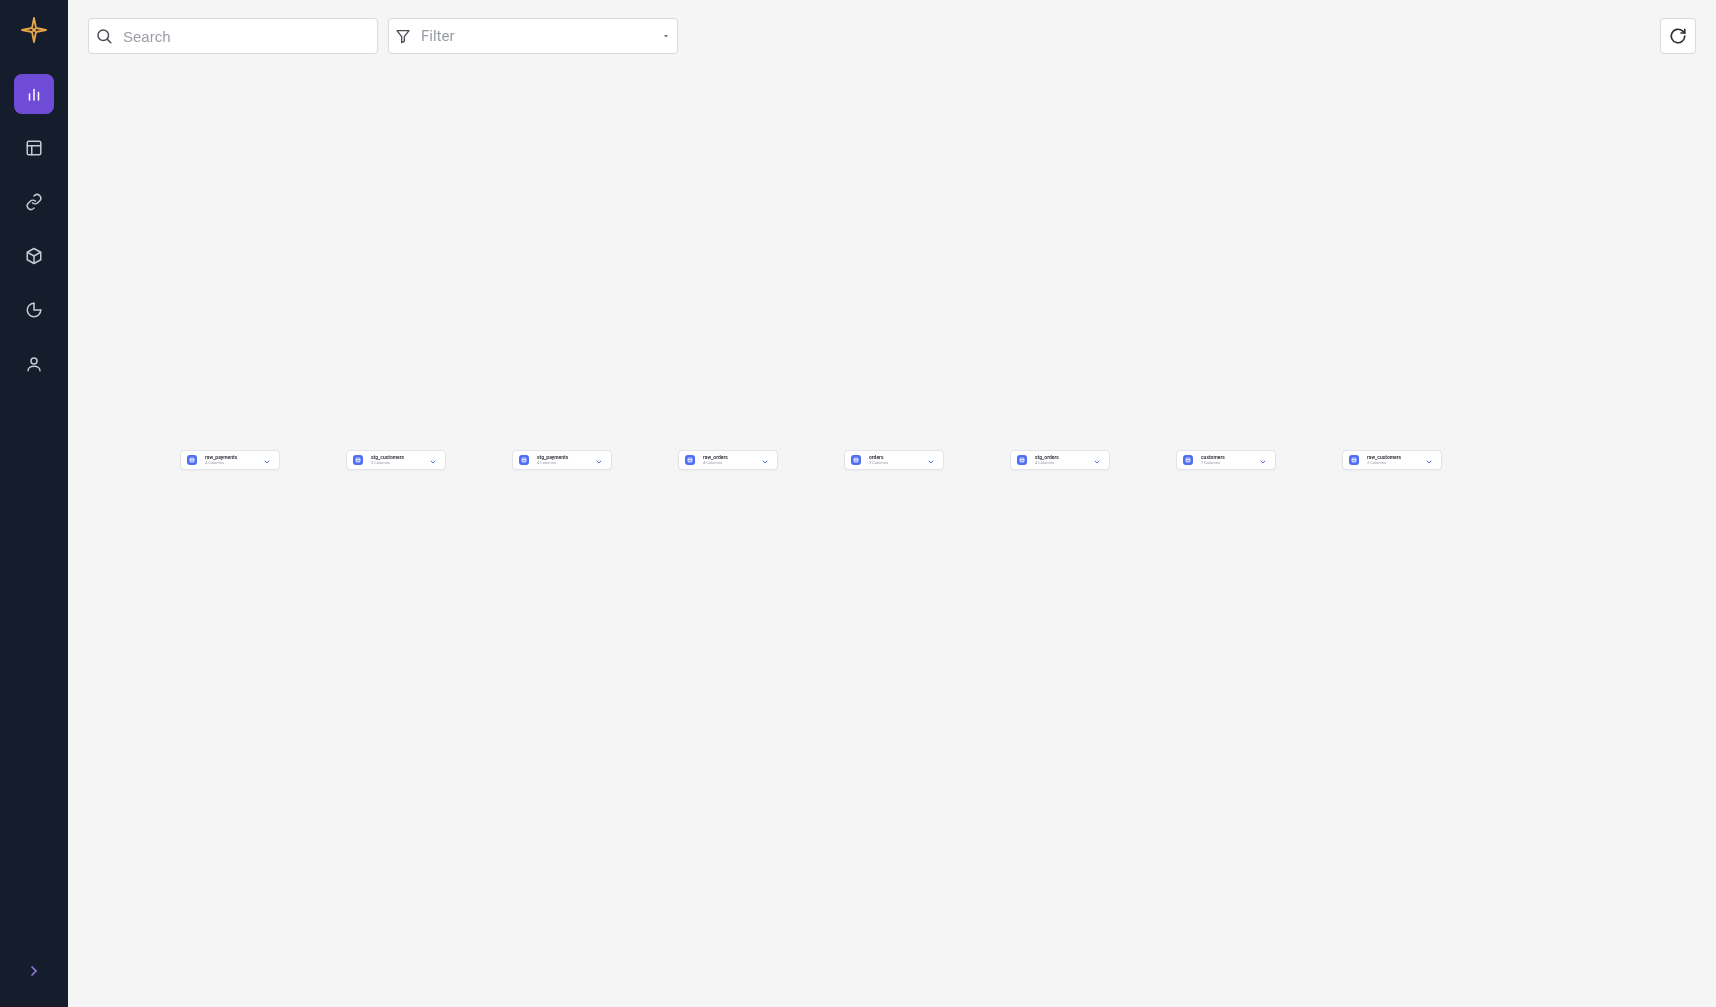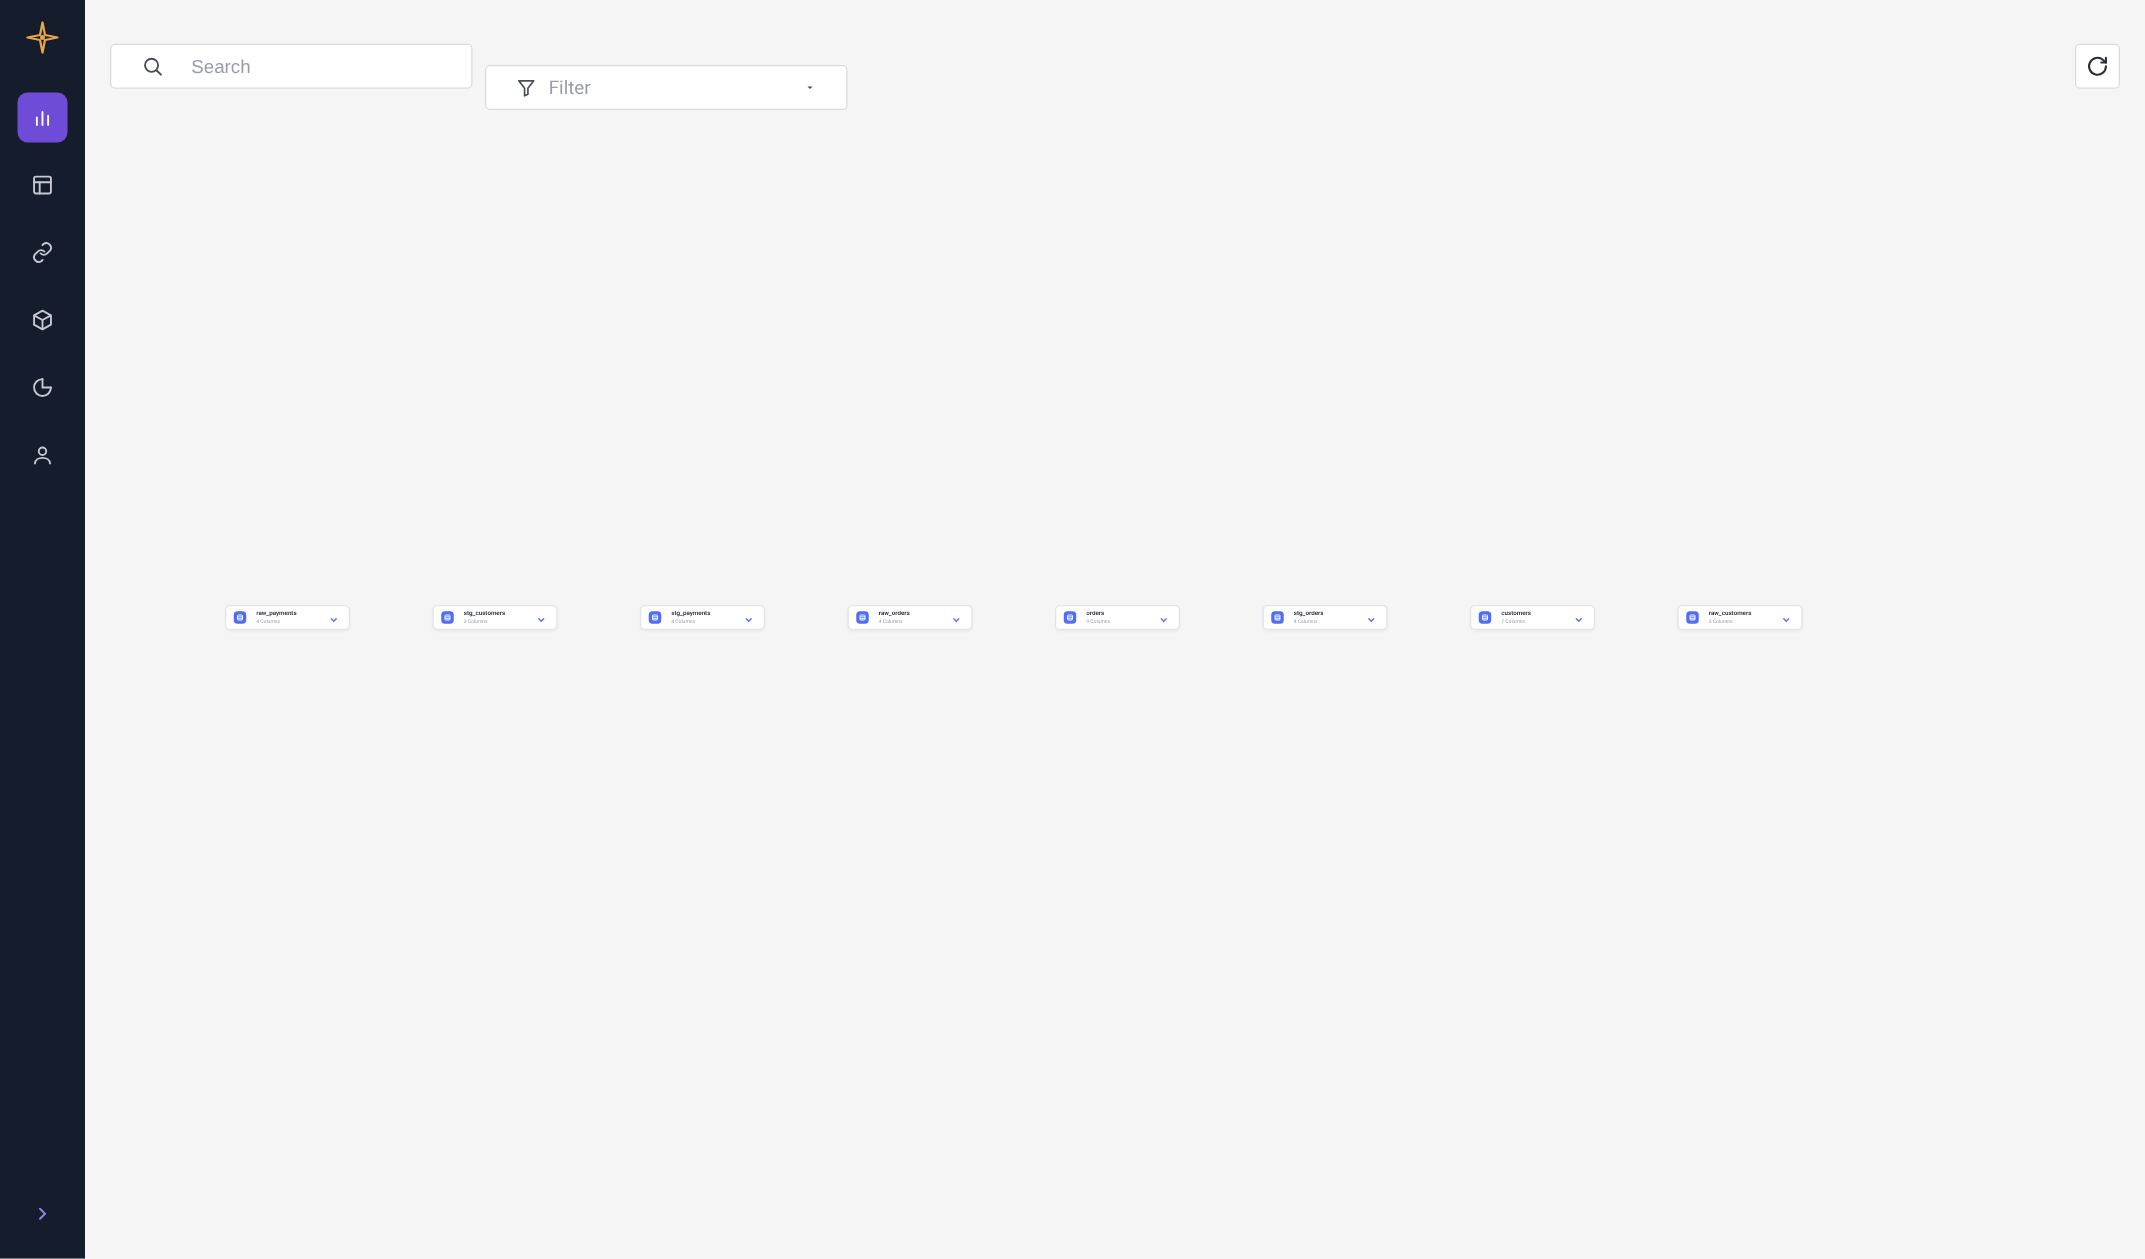--- a/index.html
+++ b/index.html
@@ -83,25 +83,25 @@
       padding: 18px 20px;
       gap: 10px;
     }
     .search-box, .filter-box {
       background: #ffffff;
       border: 1px solid #d9dbe0;
       border-radius: 4px;
       height: 36px;
       display: flex;
       align-items: center;
-      padding: 0 24px;
-      gap: 22px;
+      padding: 0 6px;
+      gap: 10px;
     }
     .search-box { width: 290px; }
-    .filter-box { width: 290px; justify-content: space-between; margin-top: 34px; }
+    .filter-box { width: 290px; justify-content: space-between; }
     .filter-left { display: flex; align-items: center; gap: 10px; }
     .search-box svg, .filter-box svg { flex-shrink: 0; color: #4a4e59; }
     .search-input {
       border: none;
       outline: none;
       font-size: 15px;
       color: #333;
       background: transparent;
       width: 100%;
     }

